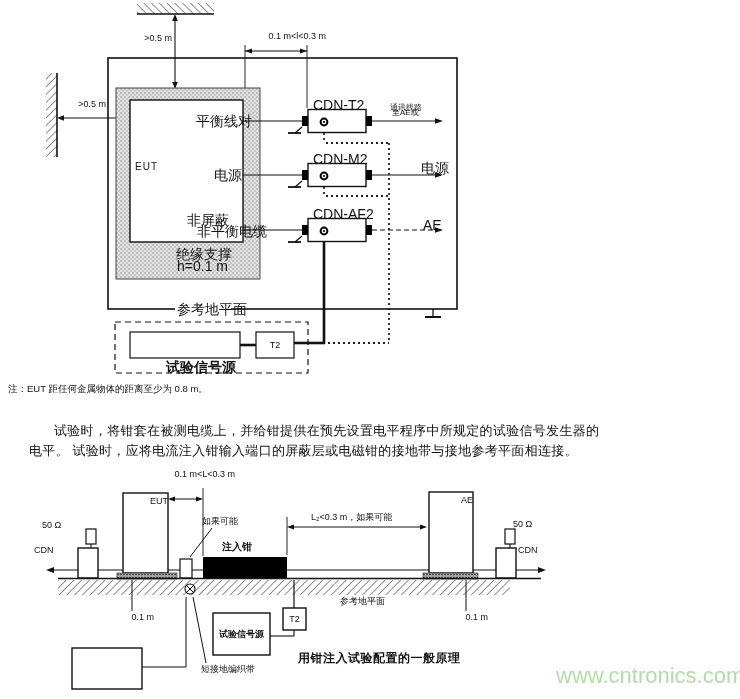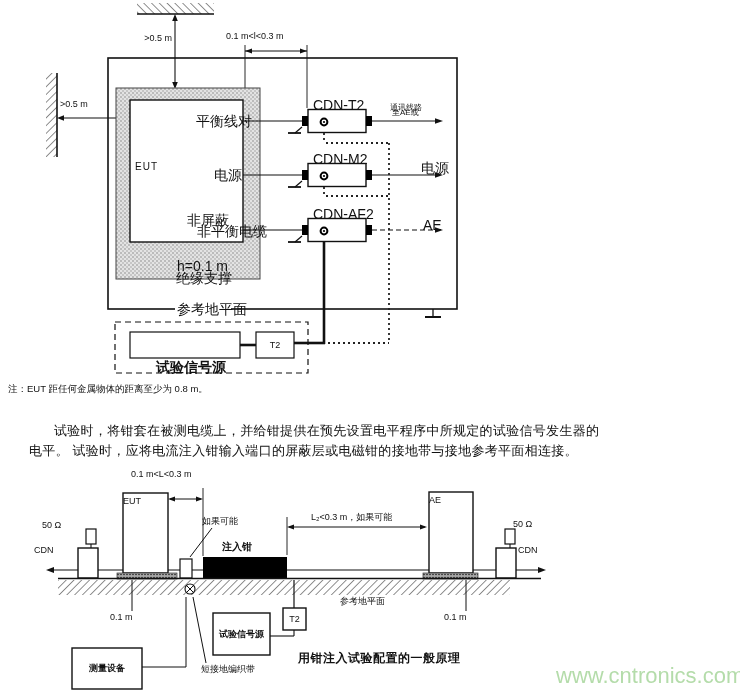--- a/index.html
+++ b/index.html
@@ -1,20 +1,20 @@
 <!DOCTYPE html>
 <html><head>
 <meta charset="utf-8">
 <style>
   html,body{margin:0;padding:0;background:#fff;}
   #canvas{position:relative;width:740px;height:699px;background:#fff;overflow:hidden;
           font-family:"Liberation Sans","DejaVu Sans",sans-serif;color:#111;}
   #linework{position:absolute;left:0;top:0;}
   .lbl{position:absolute;white-space:nowrap;line-height:1.15;color:#111;}
-  .ctr{text-align:left;}
+  .ctr{text-align:right;}
   .rgt{text-align:right;}
   .flexc{display:flex;align-items:center;justify-content:center;text-align:center;}
   .bold{font-weight:bold;}
   .ser{font-family:"Liberation Serif","DejaVu Serif",serif;}
   .fs8{font-size:8px;} .fs85{font-size:14px;} .fs9{font-size:9px;}
   .fs95{font-size:9.5px;} .fs10{font-size:10px;} .fs13{font-size:13px;letter-spacing:0.3px;}
   .fs135{font-size:12px;letter-spacing:0.5px;} .fs22{font-size:22px;}
   .wm{color:#b4dcaa;}
   .whitebg{background:#fff;padding:0 2px;}
 </style>
@@ -182,21 +182,21 @@
   </svg>
 
   <div class="lbl fs9 rgt" style="left:128px;top:33px;width:44px;">&gt;0.5 m</div>
   <div class="lbl fs9 ctr" style="left:226px;top:31px;width:100px;">0.1 m&lt;l&lt;0.3 m</div>
   <div class="lbl fs9 ctr" style="left:60px;top:99px;width:46px;">&gt;0.5 m</div>
   <div class="lbl fs10" style="left:135px;top:161px;letter-spacing:1px;">EUT</div>
   <div class="lbl fs85 rgt" style="left:196px;top:113px;width:46px;">平衡线对</div>
   <div class="lbl fs85 rgt" style="left:196px;top:167px;width:46px;">电源</div>
   <div class="lbl fs85" style="left:187px;top:212px;">非屏蔽</div>
   <div class="lbl fs85" style="left:197px;top:223px;">非平衡电缆</div>
-  <div class="lbl fs85" style="left:176px;top:246px;margin-top:24px;">绝缘支撑</div>
+  <div class="lbl fs85" style="left:176px;top:246px;">绝缘支撑</div>
   <div class="lbl fs85" style="left:177px;top:258px;">h=0.1 m</div>
   <div class="lbl fs85" style="left:313px;top:97px;">CDN-T2</div>
   <div class="lbl fs8" style="left:392px;top:108px;">至AE或</div>
   <div class="lbl fs8" style="left:390px;top:103px;">通讯线路</div>
   <div class="lbl fs85" style="left:313px;top:151px;">CDN-M2</div>
   <div class="lbl fs85" style="left:421px;top:160px;">电源</div>
   <div class="lbl fs85" style="left:313px;top:206px;">CDN-AF2</div>
   <div class="lbl fs85" style="left:423px;top:217px;">AE</div>
   <div class="lbl fs85 ctr whitebg" style="left:175px;top:301px;width:52px;">参考地平面</div>
   <div class="lbl fs9 flexc" style="left:257px;top:333px;width:36px;height:24px;">T2</div>
@@ -211,21 +211,20 @@
   <div class="lbl fs9" style="left:42px;top:520px;">50 Ω</div>
   <div class="lbl fs9" style="left:34px;top:545px;">CDN</div>
   <div class="lbl fs9" style="left:202px;top:516px;">如果可能</div>
   <div class="lbl fs10 bold" style="left:222px;top:541px;">注入钳</div>
   <div class="lbl fs9" style="left:311px;top:512px;">L₂&lt;0.3 m，如果可能</div>
   <div class="lbl fs9 ctr" style="left:429px;top:495px;width:44px;">AE</div>
   <div class="lbl fs9" style="left:513px;top:519px;">50 Ω</div>
   <div class="lbl fs9" style="left:518px;top:545px;">CDN</div>
   <div class="lbl fs9 ctr" style="left:110px;top:612px;width:44px;">0.1 m</div>
   <div class="lbl fs9 ctr" style="left:444px;top:612px;width:44px;">0.1 m</div>
-  <div class="lbl fs9 bold flexc" style="left:73px;top:649px;width:68px;height:39px;">测量设备</div>
   <div class="lbl fs9 bold flexc" style="left:214px;top:614px;width:55px;height:40px;">试验信号源</div>
   <div class="lbl fs9 flexc" style="left:284px;top:609px;width:21px;height:20px;">T2</div>
   <div class="lbl fs9" style="left:201px;top:664px;">短接地编织带</div>
   <div class="lbl fs9" style="left:340px;top:596px;">参考地平面</div>
   <div class="lbl fs135 bold" style="left:298px;top:652px;">用钳注入试验配置的一般原理</div>
 
   <div class="lbl fs22 wm" style="left:556px;top:663px;">www.cntronics.com</div>
 
 </div>
 

